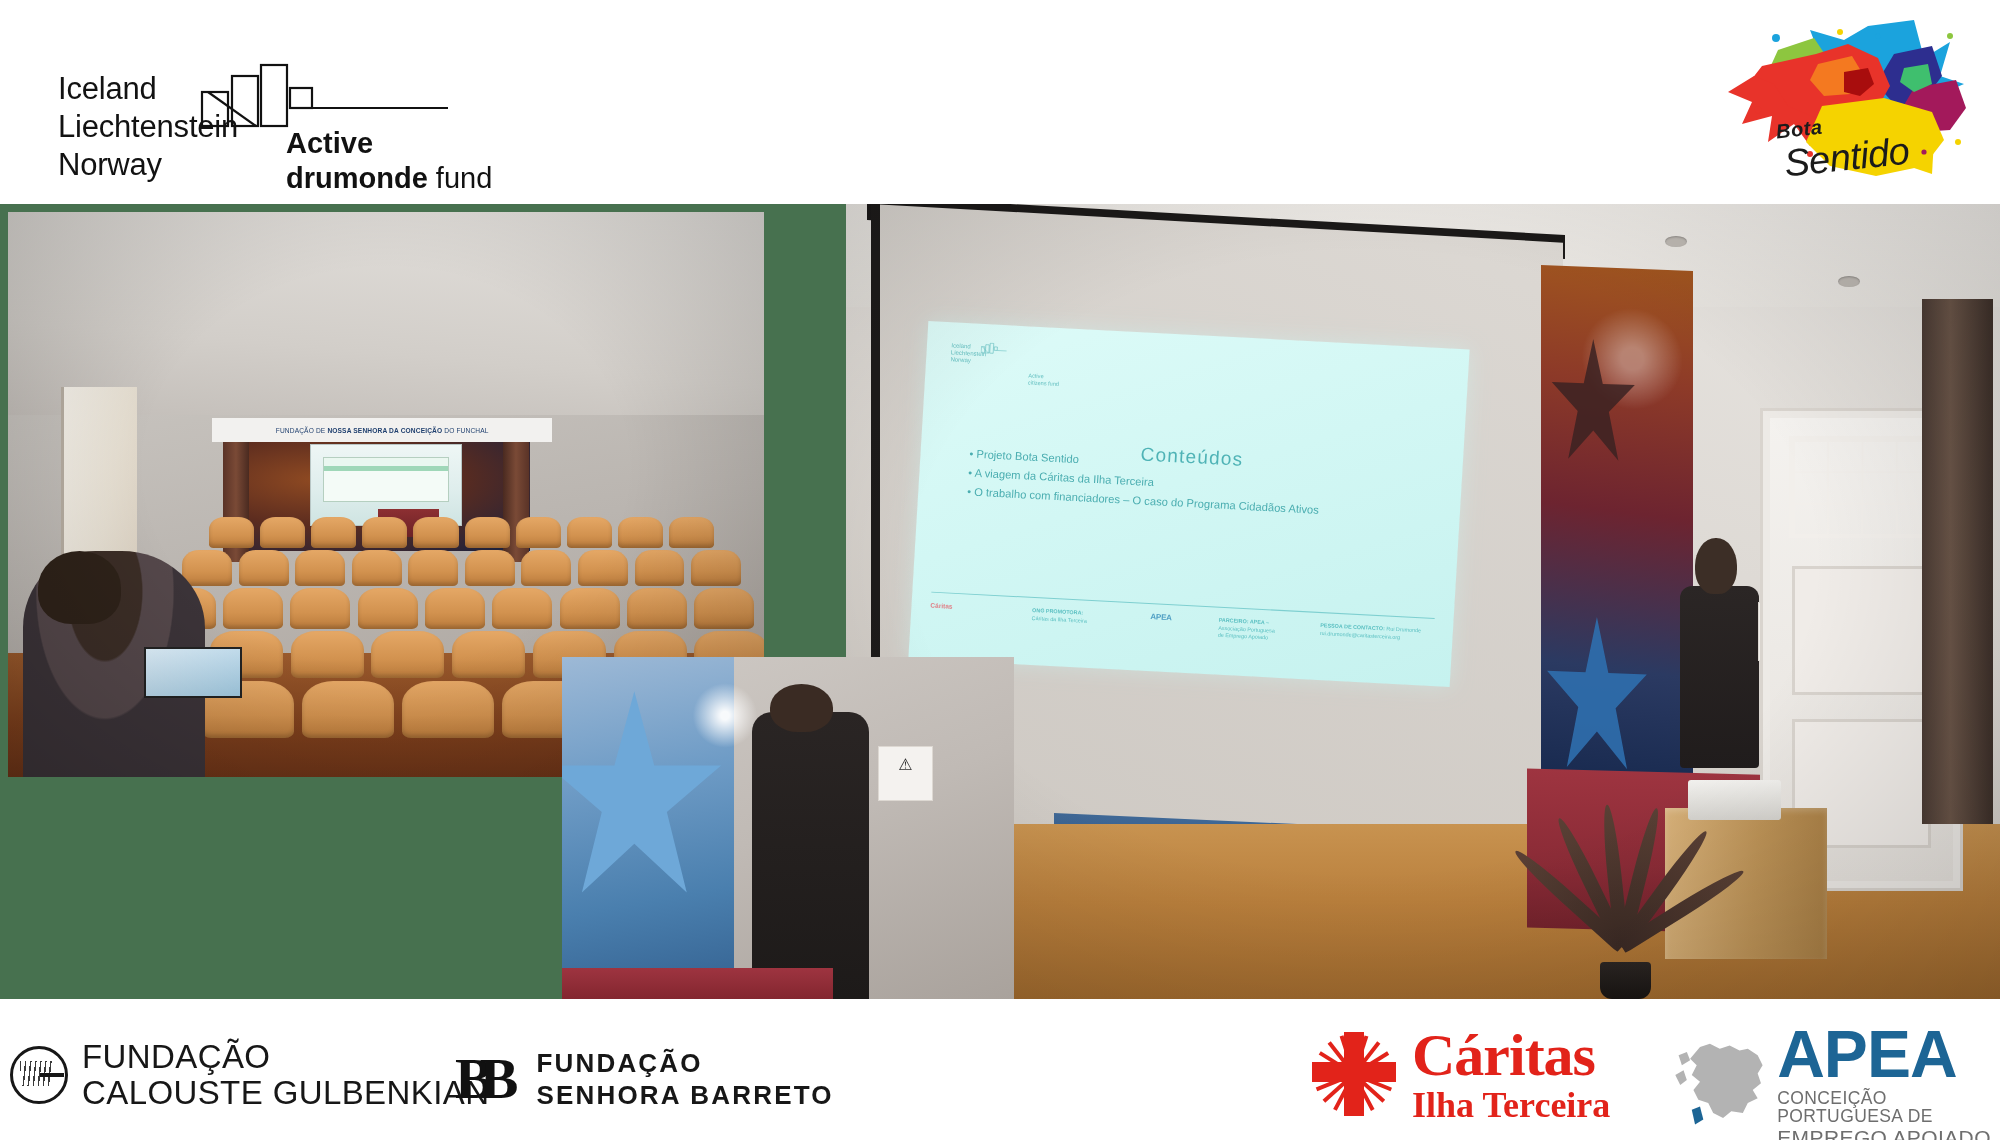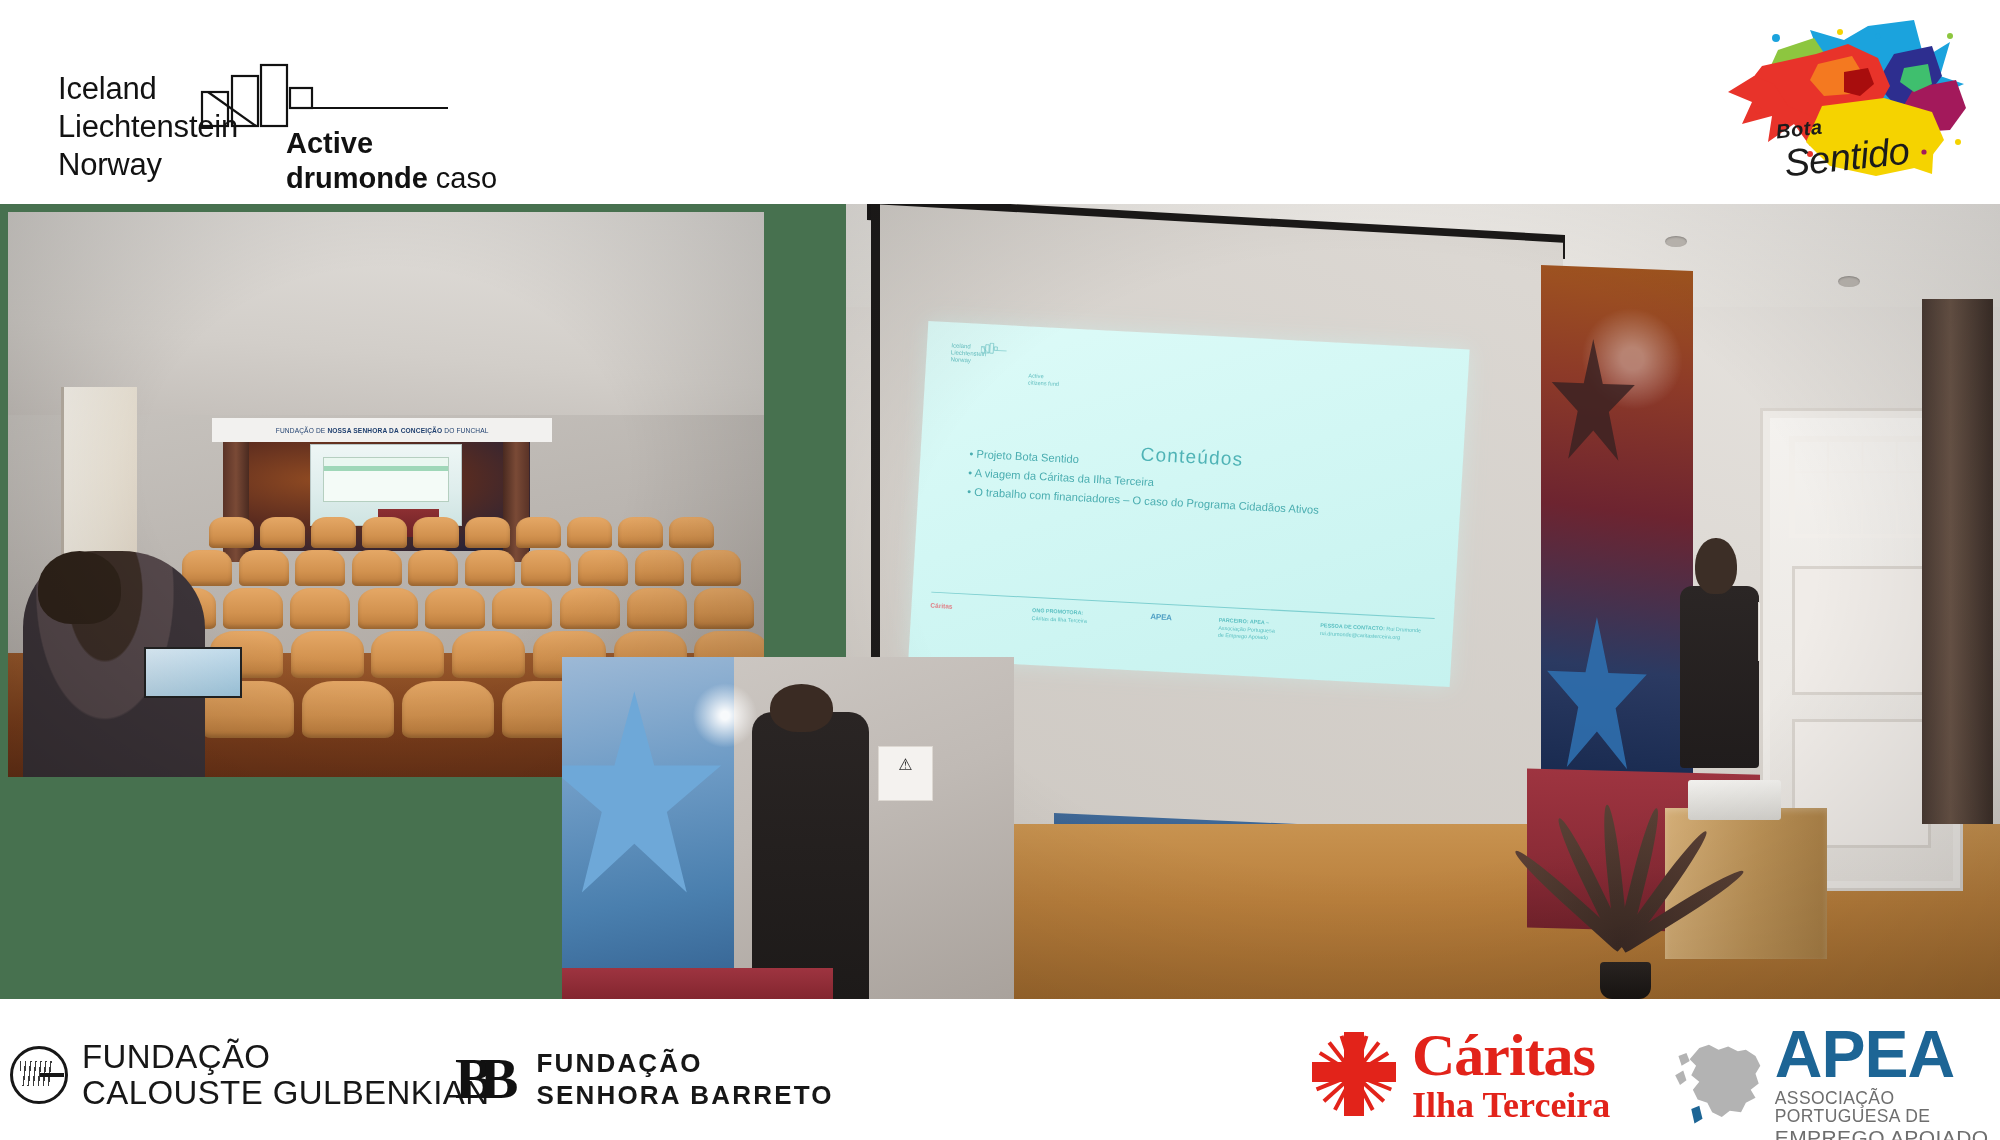--- a/index.html
+++ b/index.html
@@ -275,21 +275,21 @@
         <path d="M10 30 L58 64" fill="none" stroke="#111" stroke-width="2.2"></path>
         <path d="M110 46 L250 46" fill="none" stroke="#111" stroke-width="2.2"></path>
       </svg>
       <div class="eea-words">
         <div>Iceland</div>
         <div>Liechtenstein</div>
         <div>Norway</div>
       </div>
       <div class="eea-acf">
         <div><b>Active</b></div>
-        <div><b>drumonde</b><span class="light">&nbsp;</span><span class="light">caso</span></div>
+        <div><b>drumonde</b><span class="light">&nbsp;</span><span class="light">fund</span></div>
       </div>
     </div>
 
     <div class="bota-logo">
       <svg viewBox="0 0 250 172" width="250" height="172">
         <g>
           <path d="M150 12 L196 6 L206 44 L232 28 L222 62 L246 70 L214 84 L228 104 L196 100 L190 132 L166 108 L150 140 L140 106 L112 120 L118 90 L86 96 L100 68 L72 56 L102 42 L92 16 L126 26 Z" fill="#1ba3dd"></path>
           <path d="M176 40 L214 32 L224 62 L206 86 L178 92 L158 70 Z" fill="#2d2e8f"></path>
           <path d="M196 74 L238 66 L248 94 L232 116 L202 118 L182 98 Z" fill="#a3195b"></path>
           <path d="M60 36 L96 24 L112 48 L100 72 L68 78 L50 58 Z" fill="#8dc63f"></path>
@@ -545,19 +545,19 @@
 
     <div class="apea">
       <svg class="apea-map" viewBox="0 0 118 104">
         <path fill="#b3b3b3" d="M34 6 L46 2 L58 8 L70 4 L82 10 L92 8 L104 16 L110 28 L104 38 L108 50 L98 58 L104 68 L92 74 L86 86 L72 84 L62 92 L50 86 L44 74 L32 70 L26 58 L34 48 L24 40 L30 28 L22 20 Z"></path>
         <path fill="#b3b3b3" d="M8 16 L18 12 L22 22 L12 28 Z"></path>
         <path fill="#b3b3b3" d="M4 40 L14 34 L18 46 L10 52 Z"></path>
         <path fill="#1d6595" d="M24 82 L34 78 L38 94 L28 100 Z"></path>
       </svg>
       <div class="apea-txt">
         <div class="a1">APEA</div>
-        <div class="a2">ASSOCIAÇÃO PORTUGUESA DE</div>
+        <div class="a2">CONCEIÇÃO PORTUGUESA DE</div>
         <div class="a3">EMPREGO APOIADO</div>
       </div>
     </div>
   </div>
 
 </div>
 
 </body></html>

